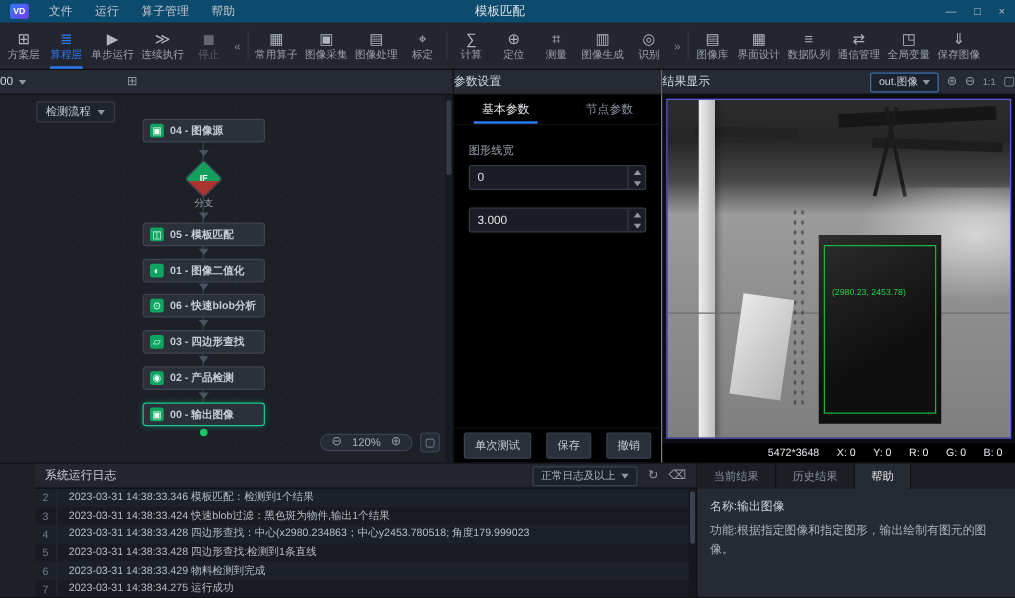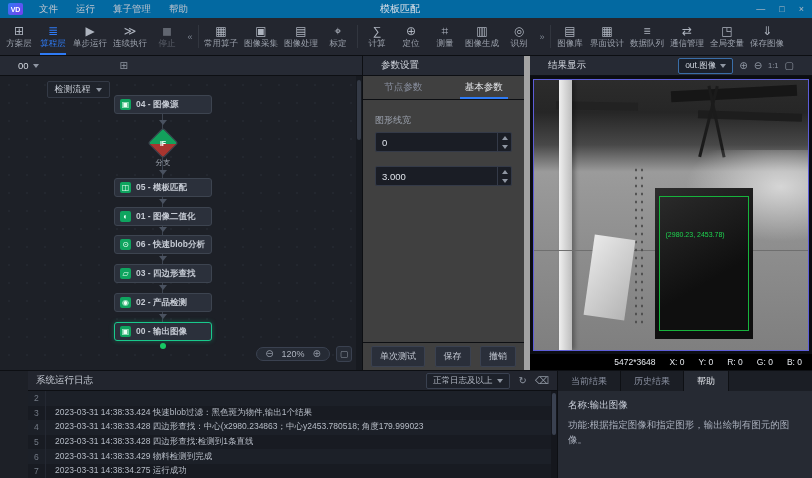--- a/index.html
+++ b/index.html
@@ -1,20 +1,20 @@
 <!DOCTYPE html>
 <html><head>
 <meta charset="utf-8">
 <style>
   html,body{margin:0;padding:0;background:#000;}
   *{box-sizing:border-box;font-family:"Liberation Sans","DejaVu Sans",sans-serif;}
   .app{position:relative;width:812px;height:478px;background:#1d2027;overflow:hidden;color:#cfd3dc;-webkit-font-smoothing:antialiased;}
 
   
-  .titlebar{height:18px;background:#0369a1;display:flex;align-items:center;padding:0 8px;gap:16px;position:relative;justify-content:center;}
+  .titlebar{height:18px;background:#0c4a6e;display:flex;align-items:center;padding:0 8px;gap:16px;position:relative;justify-content:center;}
   .logo{width:15px;height:12px;border-radius:2px;background:linear-gradient(135deg,#2f7bf5,#7a3df0);display:flex;align-items:center;justify-content:center;font-size:7px;font-weight:bold;color:#fff;}
   .menus{display:flex;gap:18px;}
   .menu{font-size:9.5px;color:#c2c6cf;cursor:pointer;}
   .wtitle{position:absolute;left:0;right:12px;text-align:center;font-size:10px;color:#dde1e8;pointer-events:none;}
   .wctl{margin-left:auto;display:flex;gap:14px;z-index:2;}
   .wbtn{font-size:9px;color:#b8bdc6;cursor:pointer;line-height:1;}
 
   
   .toolbar{height:38px;background:#23262f;display:flex;align-items:stretch;padding:0 2px;border-bottom:1px solid #0c0e12;}
   .titem{min-width:34px;padding:0 3px;display:flex;flex-direction:column;align-items:center;justify-content:center;gap:2px;cursor:pointer;position:relative;}
@@ -22,21 +22,21 @@
   .tlabel{font-size:8.5px;line-height:9px;color:#9aa0ab;white-space:nowrap;}
   .titem.active .ticon,.titem.active .tlabel{color:#2f7bf5;}
   .titem.active::after{content:"";position:absolute;bottom:0;left:4px;right:4px;height:2px;background:#2f7bf5;}
   .titem.disabled{opacity:.45;}
   .tsep{width:1px;background:#32363f;margin:7px 2px;}
   .tcollapse{width:12px;display:flex;align-items:center;justify-content:center;color:#7e8591;font-size:9px;cursor:pointer;}
 
   
   .main{display:flex;height:314px;}
 
-  .panel-header{height:20px;background:#262a34;display:flex;align-items:center;font-size:9.5px;color:#d2d6de;padding:0 18px;gap:8px;border-bottom:1px solid #0d0f13;flex:none;}
+  .panel-header{height:20px;background:#262a34;display:flex;align-items:center;font-size:9.5px;color:#d2d6de;padding:0 0;gap:8px;border-bottom:1px solid #0d0f13;flex:none;}
   .caret{width:0;height:0;border-left:3px solid transparent;border-right:3px solid transparent;border-top:4px solid #8f96a2;}
 
   
   .flow-panel{width:363px;flex:none;display:flex;flex-direction:column;background:#1d2027;border-right:1px solid #0d0f13;}
   .flow-index{display:flex;align-items:center;gap:4px;cursor:pointer;}
   .flow-tab{display:flex;align-items:center;gap:5px;background:#1f232b;border:1px solid #343a46;border-radius:2px;padding:1px 7px;font-size:9px;color:#c6cbd4;cursor:pointer;margin-top:48px;}
   .flow-hicon{margin-left:2px;color:#8f96a2;font-size:10px;cursor:pointer;}
   .canvas{flex:1;position:relative;background-image:radial-gradient(circle,#23272f 1px,transparent 1px);background-size:18px 18px;}
   .connline{position:absolute;left:162px;top:38px;width:1px;height:210px;background:#3d4450;}
   .conn-arrow{position:absolute;left:159px;width:0;height:0;border-left:4px solid transparent;border-right:4px solid transparent;border-top:5px solid #4a5260;}
@@ -51,21 +51,21 @@
   .branch-caption{position:absolute;left:114px;top:82px;width:98px;text-align:center;font-size:7.5px;color:#9aa0ab;z-index:2;}
   .port-dot{position:absolute;left:160px;top:267px;width:6px;height:6px;border-radius:50%;background:#17c964;z-index:2;}
   .zoomctl{position:absolute;right:10px;bottom:8px;display:flex;gap:6px;align-items:center;z-index:3;}
   .zoom-pill{display:flex;align-items:center;gap:8px;background:#262b35;border:1px solid #3a4150;border-radius:10px;padding:1px 8px;color:#aeb4bf;font-size:9px;}
   .zoom-btn{font-size:10px;color:#8f96a2;cursor:pointer;line-height:1;}
   .fit-btn{width:16px;height:16px;border:1px solid #3a4150;border-radius:3px;background:#262b35;color:#8f96a2;font-size:9px;display:flex;align-items:center;justify-content:center;cursor:pointer;}
   .vscroll{position:absolute;right:0;top:0;bottom:0;width:6px;background:#171a20;}
   .vthumb{position:absolute;right:1px;top:4px;width:4px;height:60px;background:#343a46;border-radius:2px;}
 
   
-  .param-panel{width:167px;flex:none;display:flex;flex-direction:column;background:#404040;border-right:6px solid #a3a3a3;}
+  .param-panel{width:167px;flex:none;display:flex;flex-direction:column;background:#000000;border-right:1px solid #a3a3a3;}
   .ptabs{display:flex;height:24px;border-bottom:1px solid #0d0f13;flex:none;}
   .ptab{flex:1;display:flex;align-items:center;justify-content:center;font-size:9.5px;color:#8a90a0;position:relative;cursor:pointer;}
   .ptab.active{color:#e8eaee;}
   .ptab.active::after{content:"";position:absolute;bottom:0;left:16px;right:16px;height:2px;background:#2f7bf5;}
   .pbody{flex:1;padding:8px 12px;}
   .field-label{font-size:9px;color:#9aa0ac;margin:6px 0 5px;}
   .field-input{display:flex;height:20px;background:#1a1d25;border:1px solid #343a48;border-radius:2px;}
   .field-input input{flex:1;min-width:0;background:transparent;border:none;outline:none;color:#dfe3ea;font-size:9.5px;padding:0 6px;}
   .stepper{width:14px;border-left:1px solid #343a48;display:flex;flex-direction:column;}
   .step{flex:1;display:flex;align-items:center;justify-content:center;cursor:pointer;}
@@ -304,25 +304,25 @@
             <div class="vthumb"></div>
           </div>
       </div>
     </div>
 
     <div class="param-panel">
       <div class="panel-header">
         <span>参数设置</span>
       </div>
       <div class="ptabs">
+        <div class="ptab active">
+            <span>基本参数</span>
+          </div>
         <div class="ptab">
             <span>节点参数</span>
-          </div>
-        <div class="ptab active">
-            <span>基本参数</span>
           </div>
       </div>
       <div class="pbody">
         <div class="field-label">图形线宽</div>
         <div class="field-input">
           <input type="text" value="0" style="">
           <div class="stepper">
             <span class="step">
                 <i class="tri-up"></i>
               </span>
@@ -403,20 +403,21 @@
             <span>正常日志及以上</span>
             <span class="caret"></span>
           </div>
           <span class="log-hicon">↻</span>
           <span class="log-hicon">⌫</span>
         </div>
       </div>
       <div class="log-body">
         <div class="log-row">
           <span class="log-no">2</span>
+          <span class="log-text">2023-03-31 14:38:33.346 模板匹配：检测到1个结果</span>
         </div>
         <div class="log-row">
           <span class="log-no">3</span>
           <span class="log-text">2023-03-31 14:38:33.424 快速blob过滤：黑色斑为物件,输出1个结果</span>
         </div>
         <div class="log-row">
           <span class="log-no">4</span>
           <span class="log-text">2023-03-31 14:38:33.428 四边形查找：中心(x2980.234863；中心y2453.780518; 角度179.999023</span>
         </div>
         <div class="log-row">

